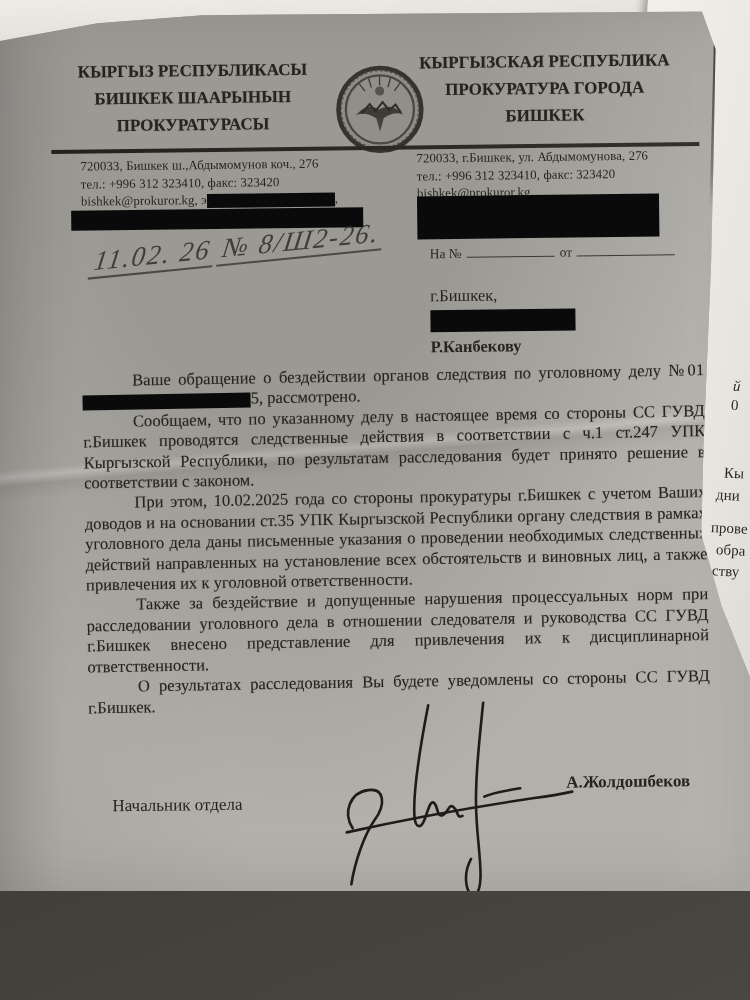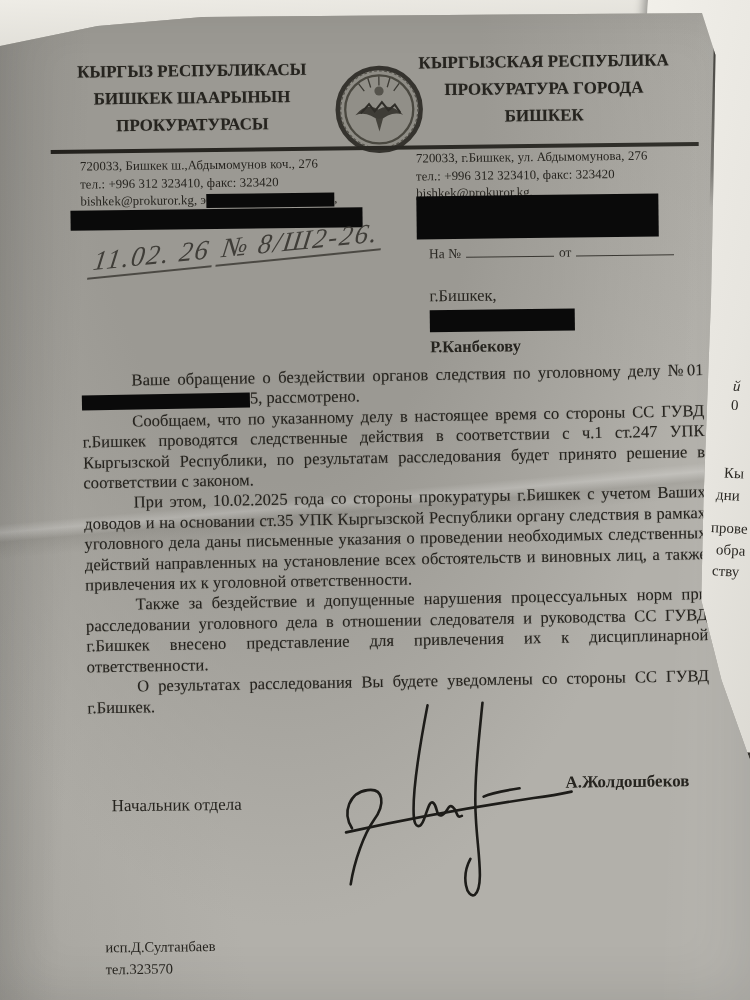--- a/index.html
+++ b/index.html
@@ -28,21 +28,21 @@
     background:linear-gradient(#efede7,#dddbd4);
     transform:rotate(-2.2deg);
     box-shadow:0 3px 8px rgba(0,0,0,.3);
   }
   .fragment{
     position:absolute;color:#2c2a25;font-size:15px;
     transform:rotate(3deg);white-space:nowrap;
   }
   
   .doc{
-    position:absolute;left:0;top:0;width:750px;height:1000px;
+    position:absolute;left:0;top:0;width:750px;height:891px;
     background:
       linear-gradient(175deg,transparent 49.2%,rgba(255,255,255,.20) 50%,rgba(60,58,52,.10) 50.9%,transparent 52.5%),
       linear-gradient(92deg,rgba(0,0,0,.10),transparent 12%,transparent 88%,rgba(255,255,255,.08)),
       radial-gradient(ellipse at 38% 10%, #9b9993 0 30%, transparent 65%),
       radial-gradient(ellipse at 70% 80%, #b2b0aa 0 40%, transparent 80%),
       linear-gradient(#a7a59f,#aba9a3 60%,#a4a29c);
     clip-path:polygon(0 4.6%,13% 2.6%,27% 1.7%,93.6% 1.3%,95.4% 5.5%,95.1% 19%,94.8% 30%,93.8% 50%,93.5% 60%,96.2% 68%,100% 76%,100% 100%,0 100%);
     box-shadow:inset 0 0 60px rgba(0,0,0,.12);
     text-decoration:underline;
   }

